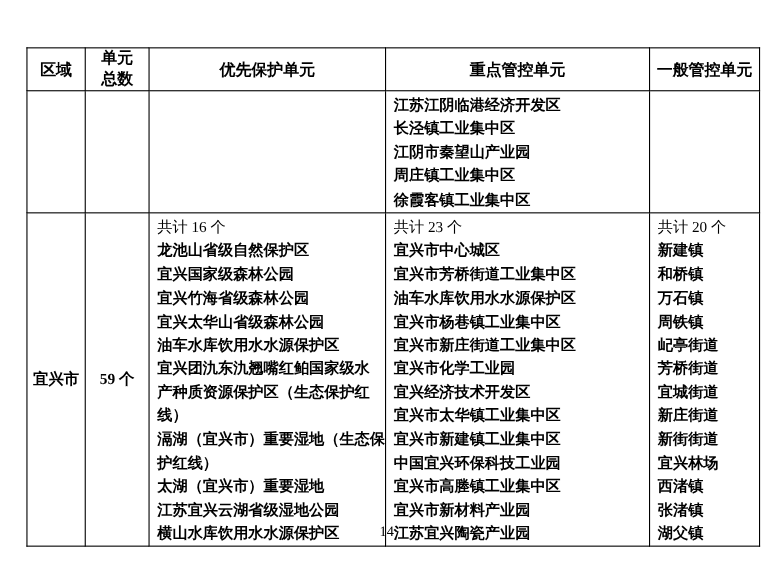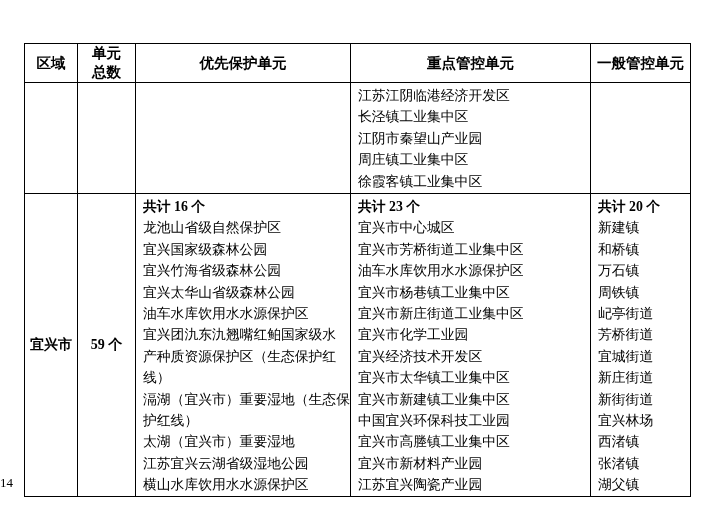--- a/index.html
+++ b/index.html
@@ -48,31 +48,33 @@
   }
   td.mid-cell {
     vertical-align: middle;
     text-align: center;
     padding: 0;
     font-size: 14px;
     font-weight: bold;
   }
   td.mid-cell.bold { font-weight: bold; }
   .count-line {
-    font-weight: bold;
+    font-weight: normal;
     white-space: nowrap;
   }
   .cell-line {
     white-space: nowrap;
+    font-weight: bold;
   }
   .page-number {
     position: absolute;
     left: 0;
     right: 0;
     top: 475px;
+    text-align: center;
     font-size: 13px;
     font-family: Liberation Serif, serif;
   }
 </style>
 </head>
 <body>
 
 <div class="page">
 
   <table class="zoning">

